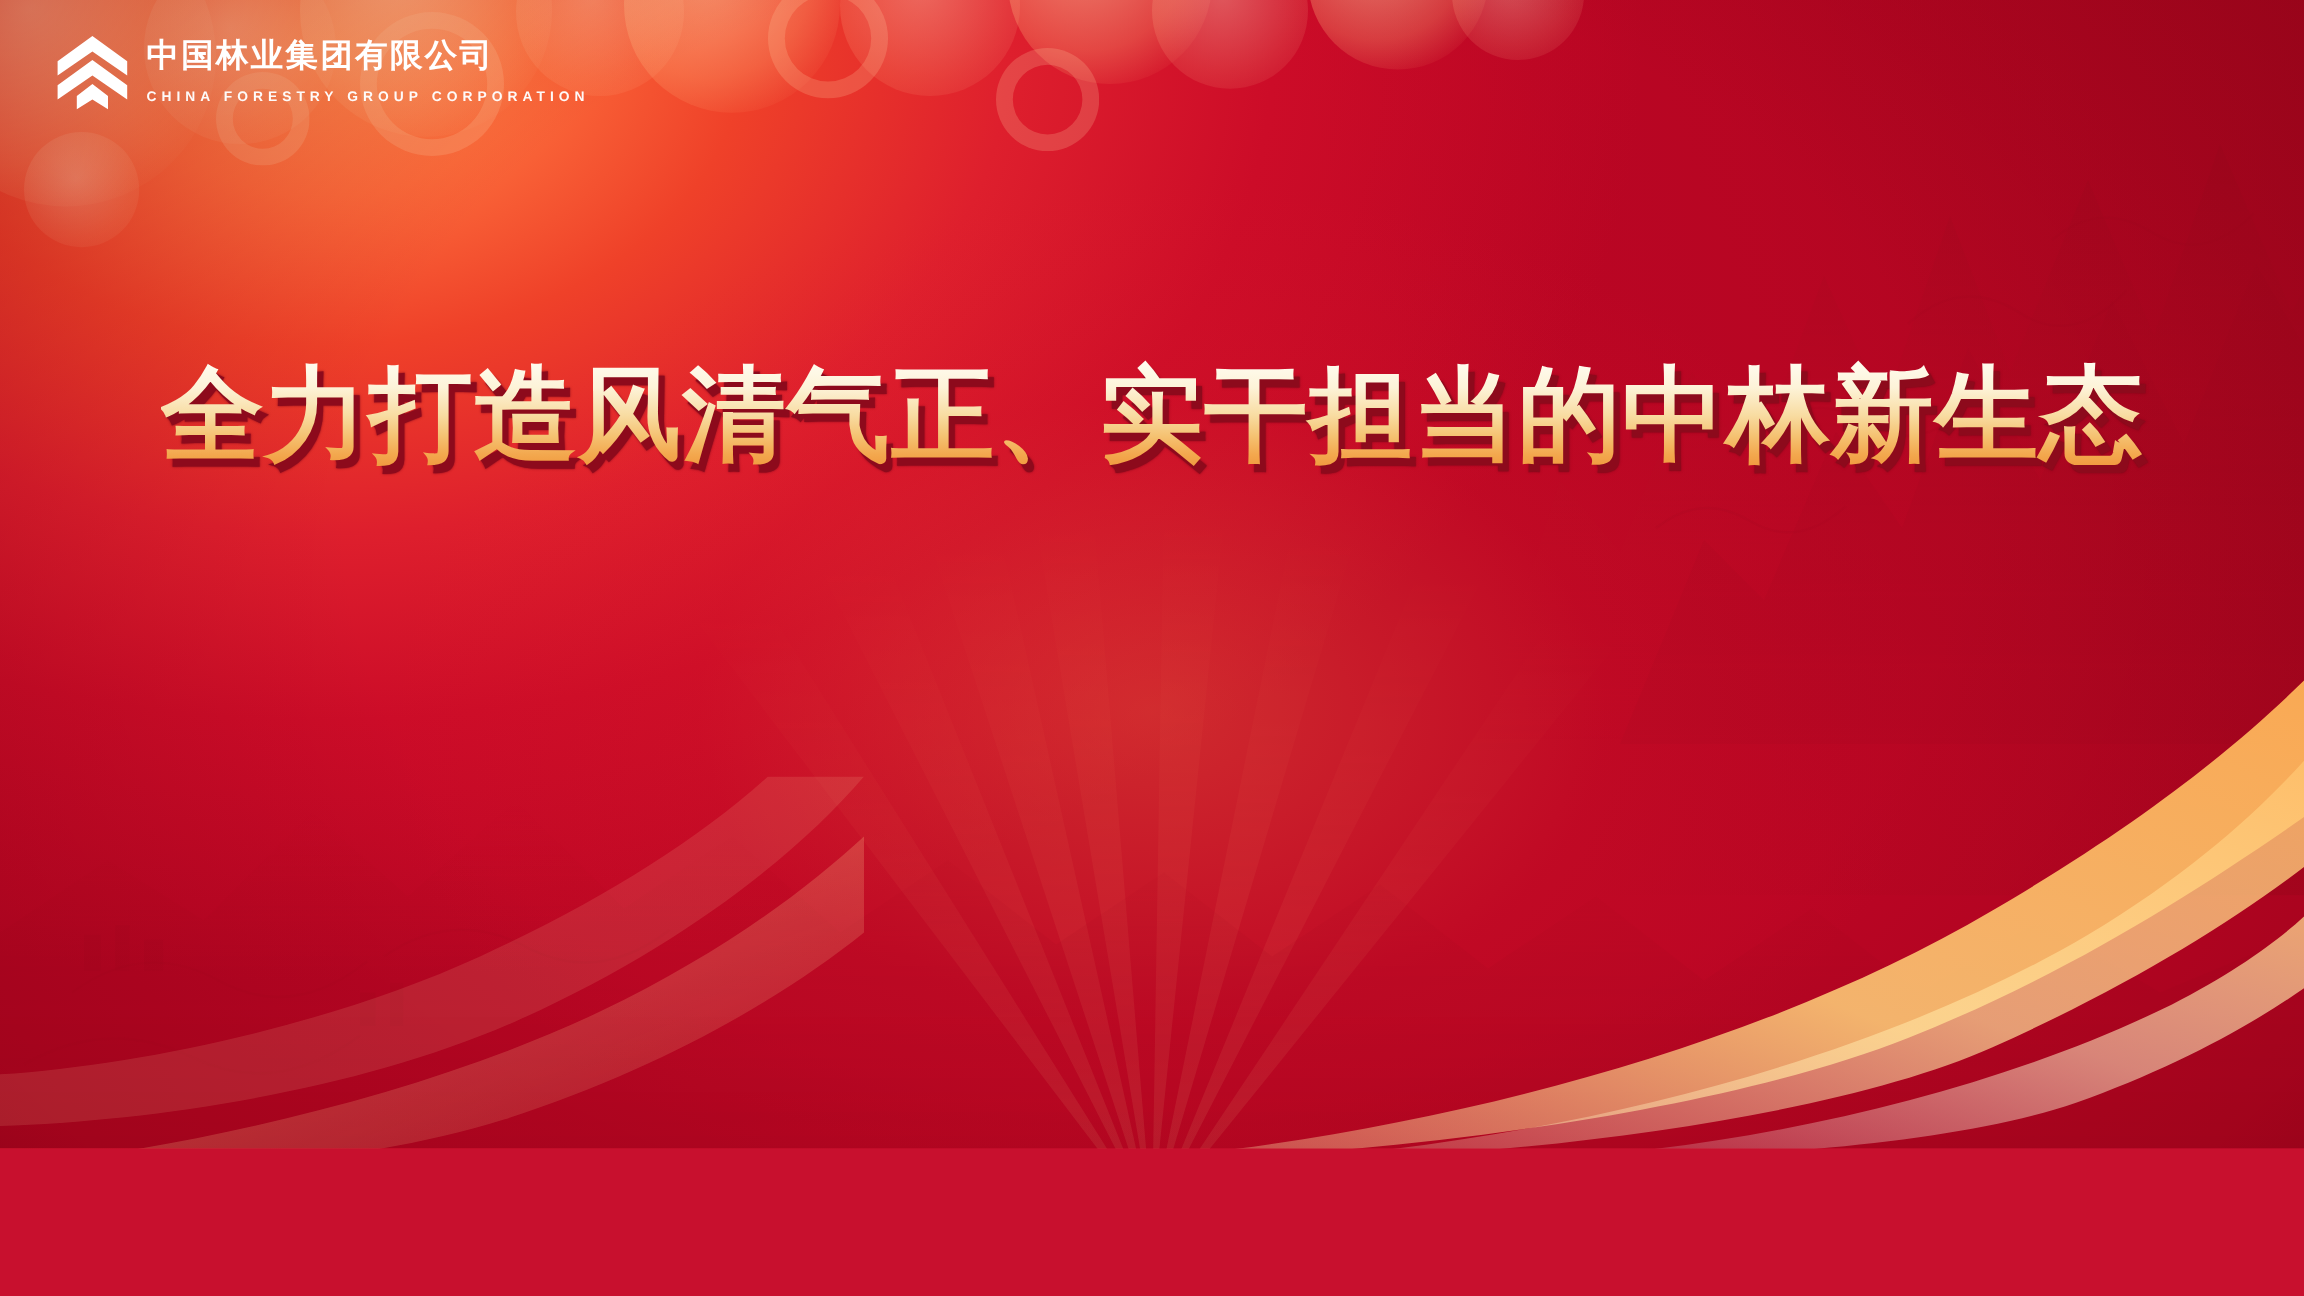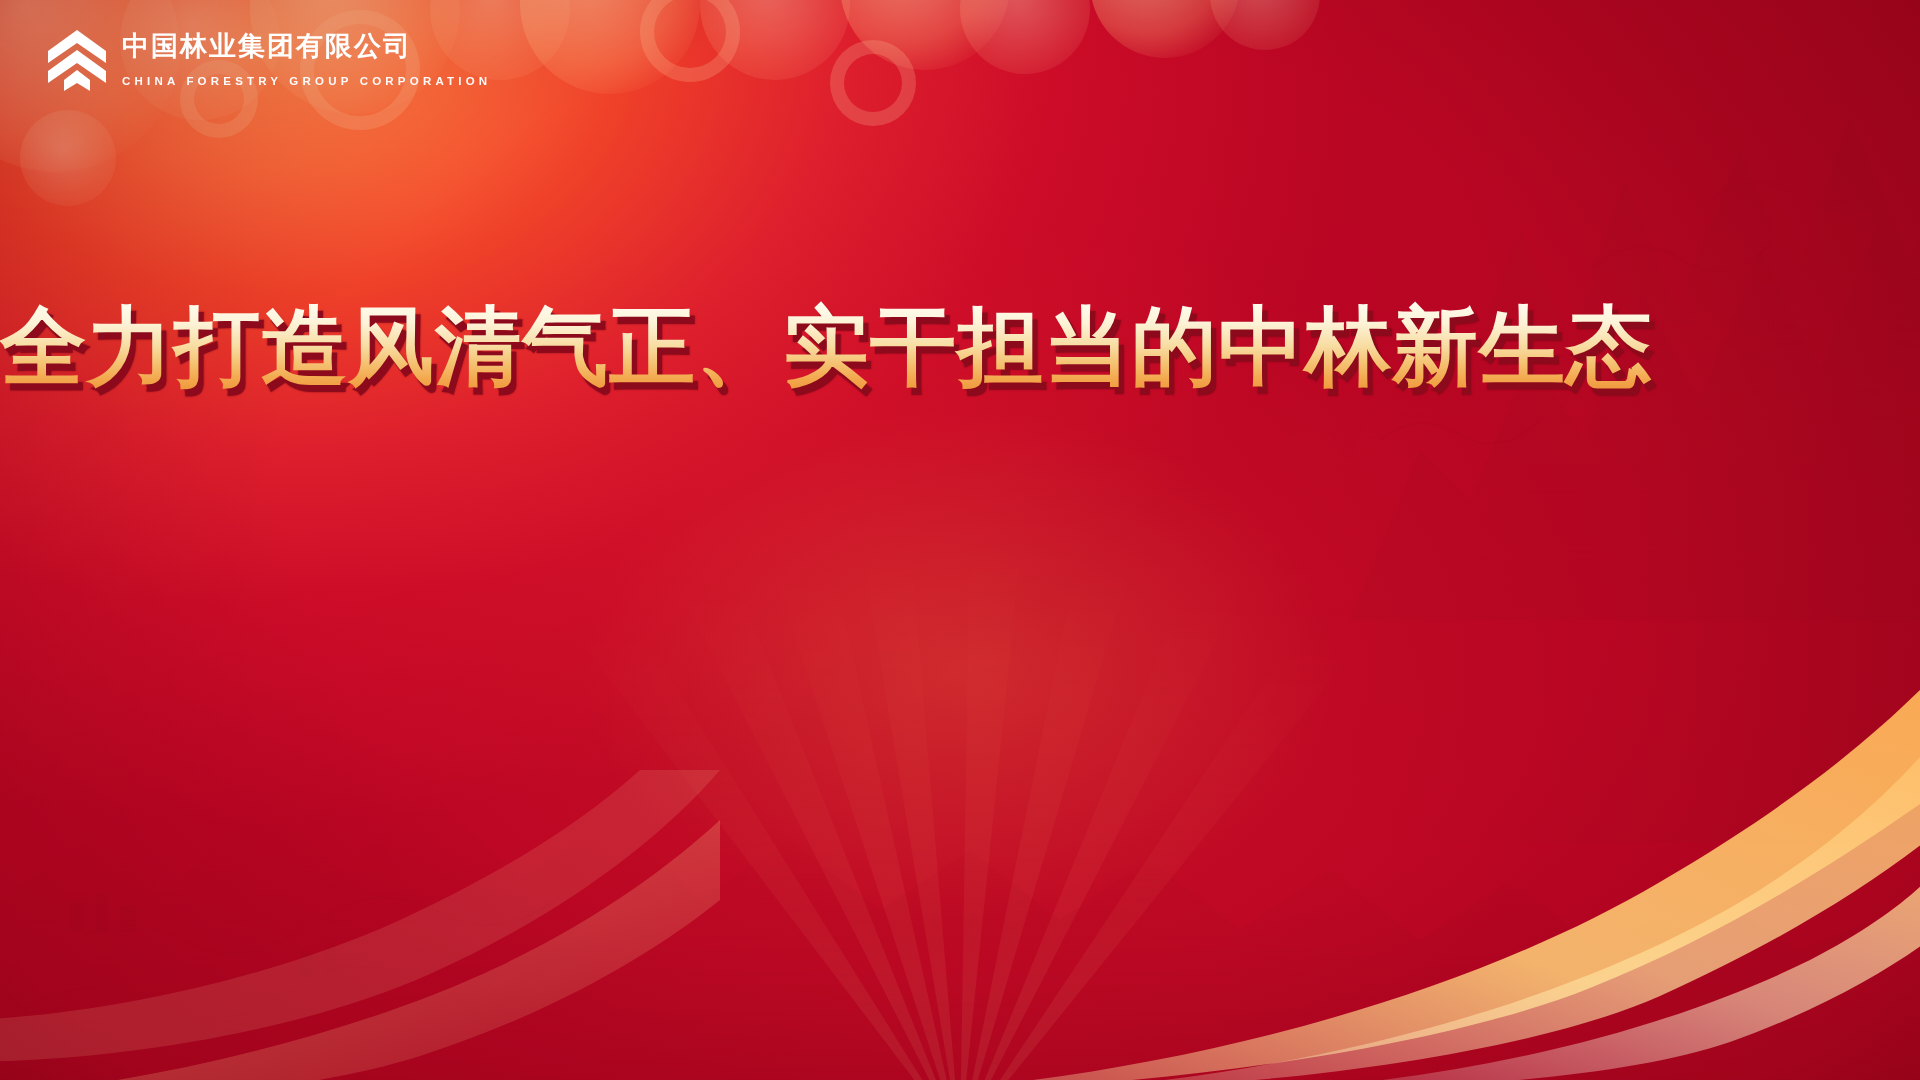--- a/index.html
+++ b/index.html
@@ -1,21 +1,21 @@
 <!DOCTYPE html>
 <html><head>
 <meta charset="utf-8">
 <style>
   html,body{margin:0;padding:0;}
   body{
     width:1920px;height:1080px;overflow:hidden;
     font-family:"Liberation Sans", sans-serif;
     background:#c8102e;
   }
-  .stage{position:relative;width:1920px;height:1080px;overflow:hidden;}
+  .stage{position:relative;width:1920px;height:957px;overflow:hidden;}
 
   
   .bg-base{
     position:absolute;inset:0;
     background:
       radial-gradient(ellipse 1100px 780px at 14% 4%,  #ff8a4c 0%, #fb6a3a 16%, #ef4129 32%, #de1f2d 52%, #cc0c28 72%, #bb0524 100%),
       linear-gradient(135deg,#f4702f 0%, #e23227 22%, #d00f26 48%, #c00a24 75%, #b20621 100%);
   }
   .bg-glow-center{
     position:absolute;inset:0;
@@ -63,21 +63,21 @@
     font-family:"Liberation Sans","DejaVu Sans",sans-serif;white-space:nowrap;
   }
   .logo-en{
     color:#fff;font-size:11.5px;font-weight:bold;letter-spacing:4.2px;line-height:1.2;
     margin-top:13px;white-space:nowrap;opacity:.97;
   }
 
   
   .headline{
     position:absolute;left:0;right:0;top:298px;z-index:20;
-    display:flex;flex-direction:column;gap:20px;
+    display:flex;flex-direction:column;align-items:center;gap:20px;
   }
   .hl-line{
     position:relative;
     font-family:"Liberation Sans","DejaVu Sans",sans-serif;
     font-size:86px;font-weight:bold;letter-spacing:1px;white-space:nowrap;
     line-height:1.12;
   }
   .hl-shadow{
     position:absolute;left:0;top:0;
     color:#8d0a1c;

